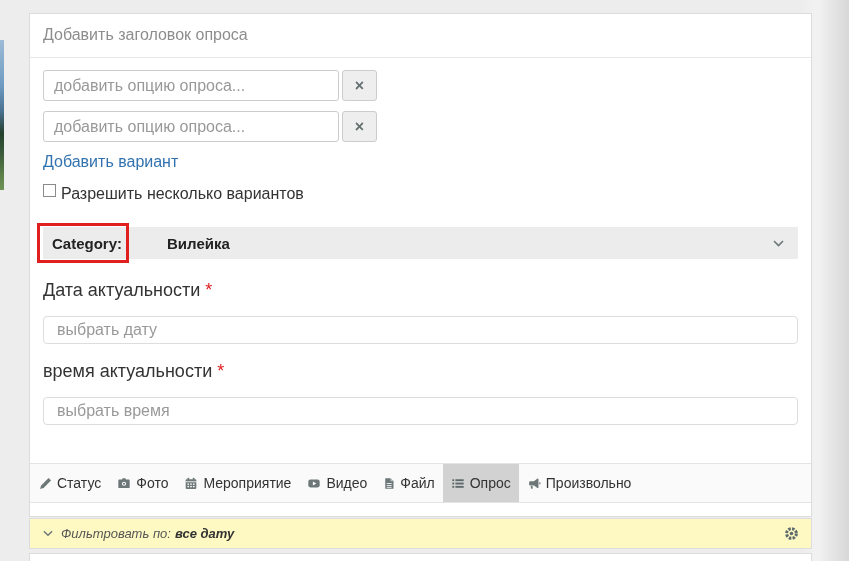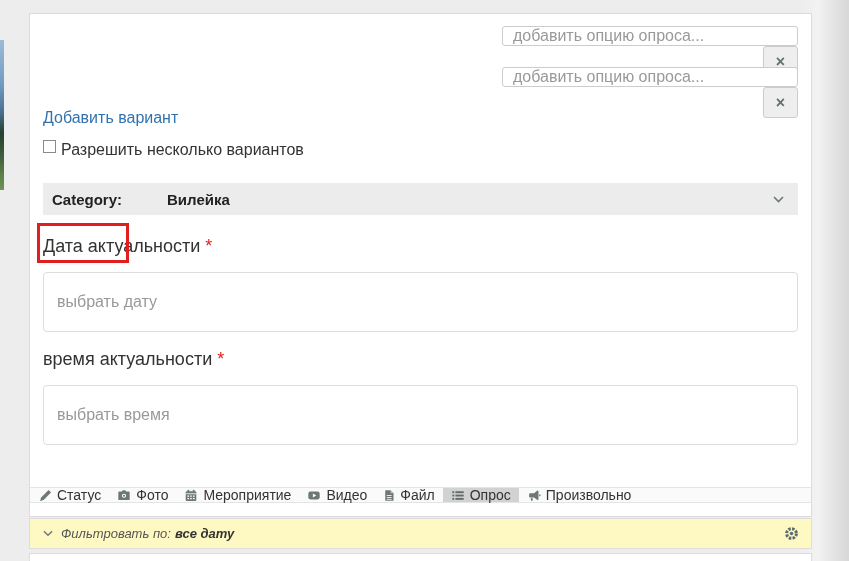--- a/index.html
+++ b/index.html
@@ -16,21 +16,21 @@
   }
   .panel {
     position: absolute; left: 29px; top: 13px; width: 783px; height: 504px;
     background: #ffffff; border: 1px solid #dcdcdc;
   }
   .panel-header {
     height: 44px; padding: 12px 13px 0; border-bottom: 1px solid #e8e8e8;
     font-size: 16px; color: #8d8d8d;
   }
   .panel-body { padding: 12px 13px 0; }
-  .option-row { display: flex; align-items: flex-end; height: 31px; margin-bottom: 10px; flex-direction: column; }
+  .option-row { display: flex; align-items: center; height: 31px; margin-bottom: 10px; }
   .option-input {
     width: 296px; height: 31px; border: 1px solid #ccc; border-radius: 3px;
     font-family: "Liberation Sans", sans-serif; font-size: 16px; padding: 0 10px; color: #333; outline: none;
   }
   .option-input::placeholder, .big-input::placeholder { color: #999; opacity: 1; }
   .remove-btn {
     width: 35px; height: 31px; margin-left: 3px;
     background: #eeeeee; border: 1px solid #ccc; border-radius: 3px;
     color: #657070; font-size: 16px; font-weight: bold; line-height: 29px;
     text-align: center; cursor: pointer;
@@ -46,26 +46,26 @@
     margin-top: 24px; height: 32px; background: #ececec;
     display: flex; align-items: center; padding: 0 14px 0 9px;
     font-size: 15px; font-weight: bold; color: #222; cursor: pointer; gap: 20px;
   }
   .category-bar .spacer { flex: 1; }
   .field-label { font-size: 18px; color: #333; }
   .field-label.date { margin-top: 21px; }
   .field-label.time { margin-top: 17px; }
   .required { color: #e02020; }
   .big-input {
-    display: block; width: 100%; height: 60px; margin-top: 15px;
+    display: block; width: 100%; height: 28px; margin-top: 15px;
     border: 1px solid #ddd; border-radius: 4px;
     font-family: "Liberation Sans", sans-serif; font-size: 16px; padding: 0 13px; color: #333; outline: none;
   }
   .toolbar {
-    position: absolute; left: 0; right: 0; bottom: 13px; height: 16px;
+    position: absolute; left: 0; right: 0; bottom: 13px; height: 40px;
     background: #fafafa; border-top: 1px solid #e4e4e4; border-bottom: 1px solid #e4e4e4;
     display: flex; align-items: stretch; padding-left: 1px;
   }
   .tab {
     display: flex; align-items: center; padding: 0 8px; cursor: pointer;
     font-size: 14px; color: #333; white-space: nowrap;
   }
   .tab svg { margin-right: 5px; flex: none; }
   .tab.active { background: #d2d2d2; justify-content: flex-end; }
   .filter-bar {
@@ -88,20 +88,21 @@
   }
   .icon { display: inline-flex; }
 </style>
 </head>
 <body>
 
 <div class="photo-sliver"></div>
 
 <div class="panel">
 
+  <div class="panel-header">Добавить заголовок опроса</div>
 
   <div class="panel-body">
 
     <div class="option-row">
       <input class="option-input" type="text" placeholder="добавить опцию опроса..." style="">
       <div class="remove-btn">×</div>
     </div>
 
     <div class="option-row">
       <input class="option-input" type="text" placeholder="добавить опцию опроса..." style="">

